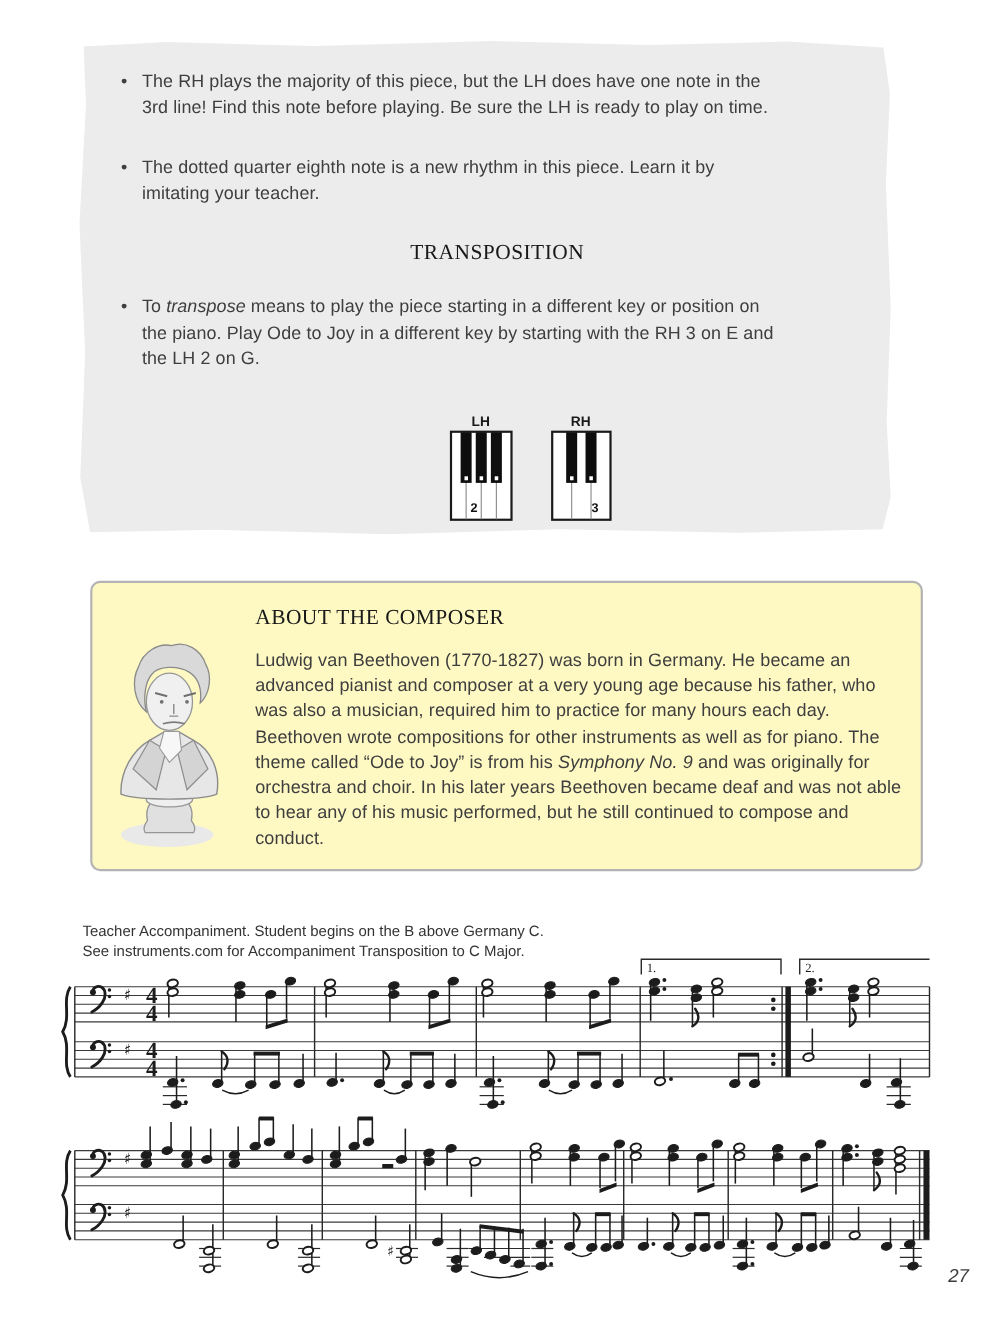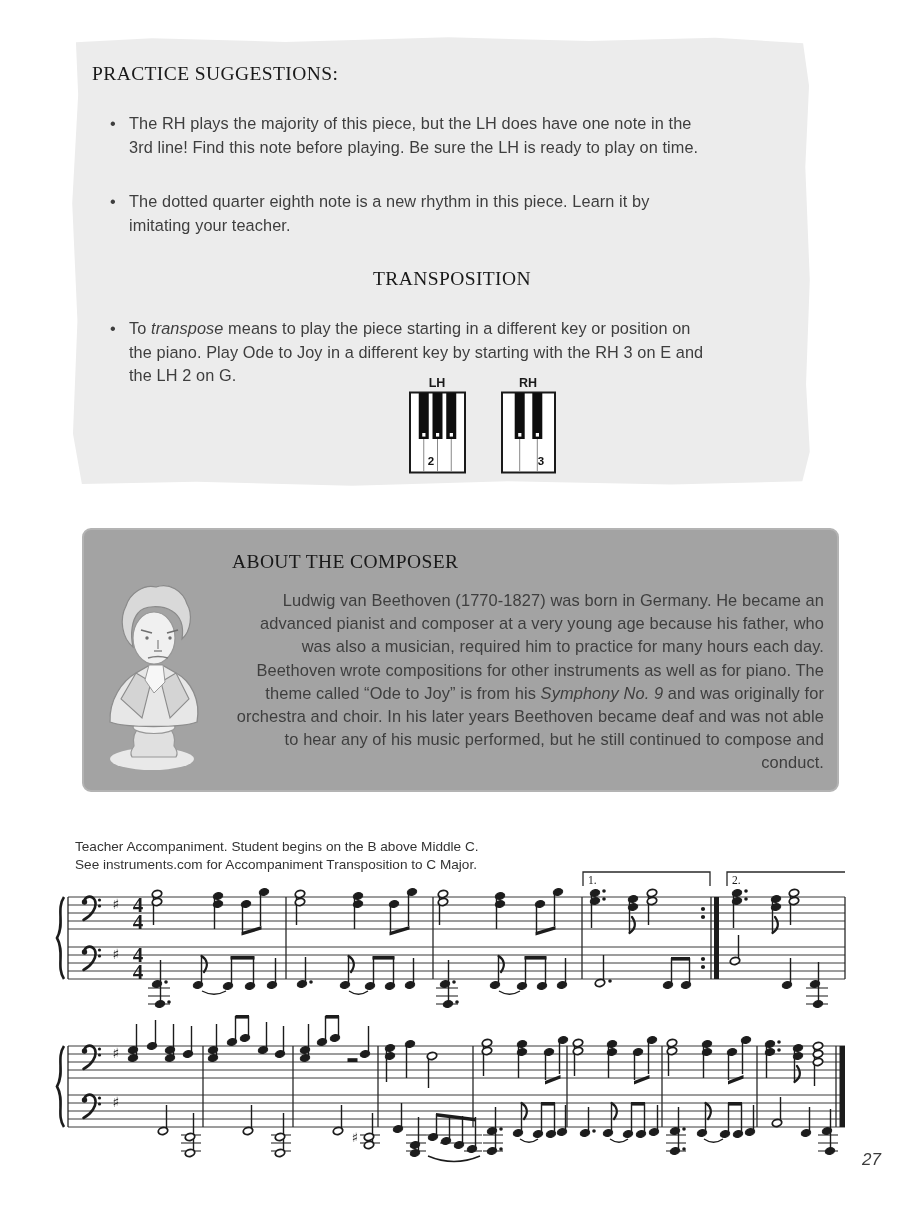--- a/index.html
+++ b/index.html
@@ -14,41 +14,40 @@
     letter-spacing:0.4px;font-weight:500;}
   .practice-box .serif-heading{margin:27px 0 0 22px;}
   .bullets{margin:27px 0 0 40px;width:600px;}
   .bullet{position:relative;padding-left:19px;font-size:16.3px;line-height:23.5px;
     letter-spacing:0.1px;margin-bottom:31px;}
   .bullet::before{content:"•";position:absolute;left:0;top:0;color:#3e3e3e;}
   .h2-gap{margin-top:40px;text-align:center;}
   
   .kb-svg{position:absolute;left:400px;top:372px;}
   
-  .composer-box{position:absolute;left:82px;top:528px;width:753px;height:260px;background:#a3a3a3;
-    border:2px solid #b3b3b3;border-radius:9px;text-align:right;}
+  .composer-box{position:absolute;left:82px;top:528px;width:753px;height:260px;background:#fef9c3;
+    border:2px solid #b3b3b3;border-radius:9px;}
   .composer-heading{position:absolute;left:148px;top:21px;}
   .composer-para{position:absolute;left:148px;top:59px;width:592px;font-size:16.4px;
     line-height:23.2px;letter-spacing:0.1px;}
   .composer-para em{font-style:italic;}
   .bullet em{font-style:italic;}
   .bust-svg{position:absolute;left:8px;top:20px;}
   
   .accomp{position:absolute;left:75px;top:838px;font-size:13.6px;line-height:17.8px;color:#333;}
   
   .music-svg{position:absolute;left:0;top:860px;}
   .page-number{position:absolute;left:843px;top:1150px;font-size:17px;font-style:italic;color:#3c3c3c;margin-left:19px;}
 </style>
 </head>
 <body>
 
 <div class="page">
 
   <div class="practice-box">
-    <div class="serif-heading">PRACTICE SUGGESTIONS:</div>
     <div class="bullets">
       <div class="bullet"><span>The RH plays the majority of this piece, but the LH does have one note in the 3rd line! Find this note before playing. Be sure the LH is ready to play on time.</span></div>
       <div class="bullet"><span>The dotted quarter eighth note is a new rhythm in this piece. Learn it by imitating your teacher.</span></div>
     </div>
     <div class="serif-heading h2-gap">TRANSPOSITION</div>
     <div class="bullets">
       <div class="bullet"><span><span>To </span><em>transpose</em><span> means to play the piece starting in a different key or position on the piano. Play Ode to Joy in a different key by starting with the RH 3 on E and the LH 2 on G.</span></span></div>
     </div>
   </div>
 
@@ -99,21 +98,21 @@
       <circle cx="55" cy="88" r="1.7" fill="#6f6f6f"></circle>
       <circle cx="78" cy="88" r="1.7" fill="#6f6f6f"></circle>
       <path d="M66,90 L66,99 M62,101 L70,101" stroke="#8a8a8a" stroke-width="1.3" fill="none"></path>
       <path d="M56,108 Q66,105 76,108" stroke="#7d7d7d" stroke-width="1.5" fill="none"></path>
     </svg>
     <div class="serif-heading composer-heading">ABOUT THE COMPOSER</div>
     <div class="composer-para"><span>Ludwig van Beethoven (1770-1827) was born in Germany. He became an advanced pianist and composer at a very young age because his father, who was also a musician, required him to practice for many hours each day. Beethoven wrote compositions for other instruments as well as for piano. The theme called “Ode to Joy” is from his </span><em>Symphony No. 9</em><span> and was originally for orchestra and choir. In his later years Beethoven became deaf and was not able to hear any of his music performed, but he still continued to compose and conduct.</span></div>
   </div>
 
   <div class="accomp">
-    <div>Teacher Accompaniment. Student begins on the B above Middle C.</div>
+    <div>Teacher Accompaniment. Student begins on the B above Germany C.</div>
     <div>See instruments.com for Accompaniment Transposition to C Major.</div>
   </div>
 
   <svg class="music-svg" width="916" height="330" viewBox="0 860 916 330" id="score-svg">
       <g>
         <line x1="68" y1="897" x2="845" y2="897" stroke="#3a3a3a" stroke-width="1"></line>
         <line x1="68" y1="905" x2="845" y2="905" stroke="#3a3a3a" stroke-width="1"></line>
         <line x1="68" y1="913" x2="845" y2="913" stroke="#3a3a3a" stroke-width="1"></line>
         <line x1="68" y1="921" x2="845" y2="921" stroke="#3a3a3a" stroke-width="1"></line>
         <line x1="68" y1="929" x2="845" y2="929" stroke="#3a3a3a" stroke-width="1"></line>

